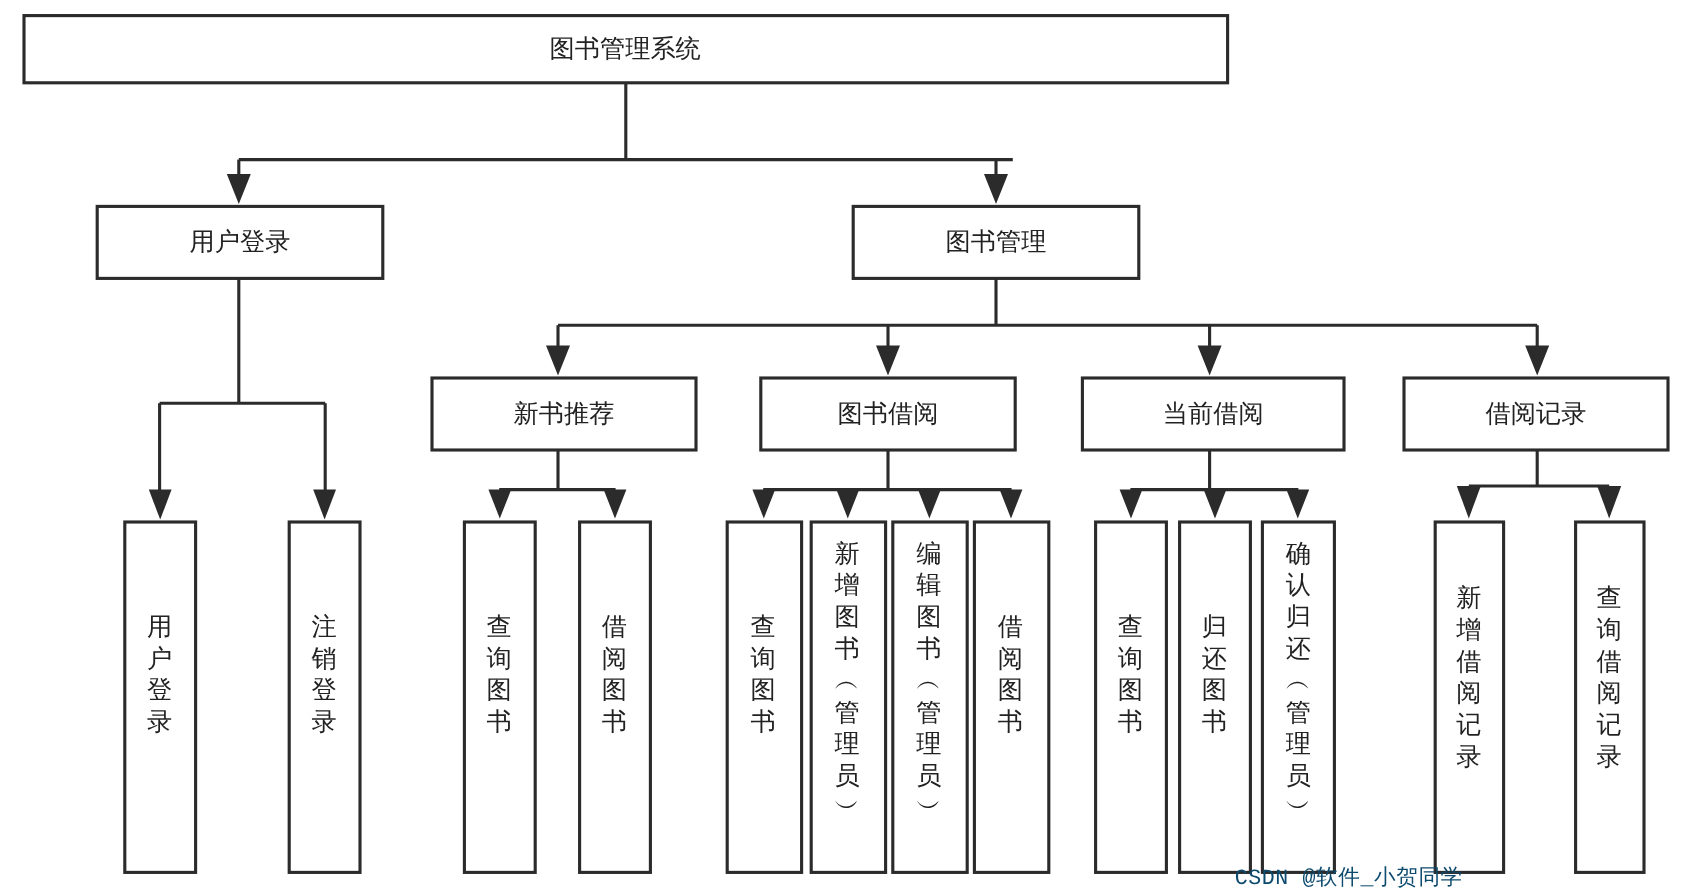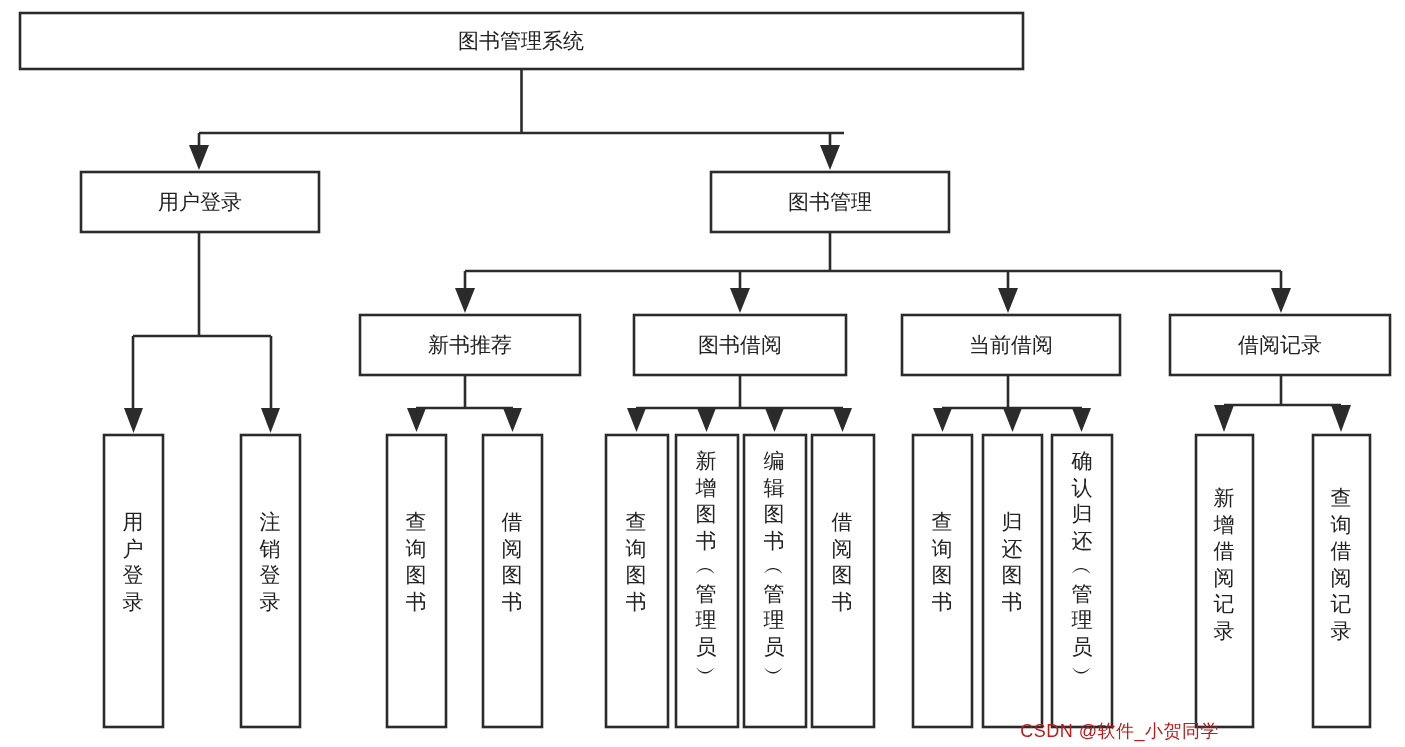--- a/index.html
+++ b/index.html
@@ -52,23 +52,23 @@
   .node-label-v {
     font-family: "DejaVu Sans", "Liberation Sans", sans-serif;
     font-size: 21px;
     fill: #222222;
     text-anchor: middle;
   }
   .watermark {
     position: absolute;
     right: 8px;
     bottom: 4px;
-    font-family: Liberation Sans, sans-serif;
+    font-family: Liberation Mono, monospace;
     font-size: 18px;
-    color: #b91c1c;
+    color: #0c4a6e;
     letter-spacing: 0.5px;
     white-space: nowrap;
     user-select: none;
   }
 </style>
 </head>
 <body>
 
 <div id="diagram-root">
 

